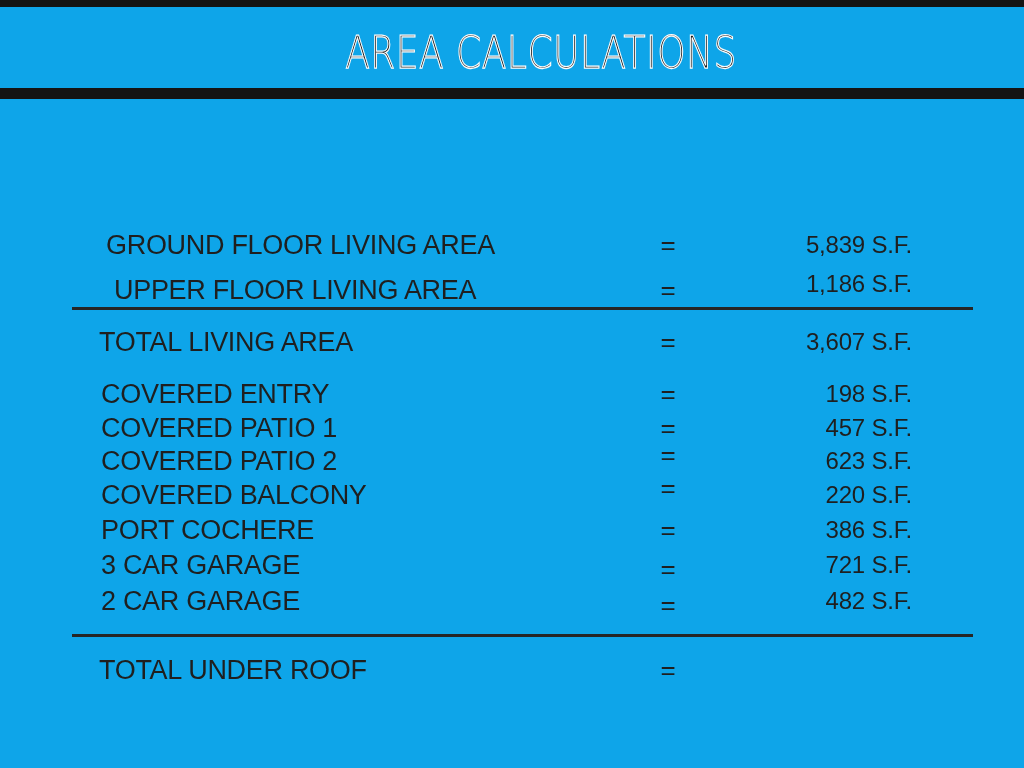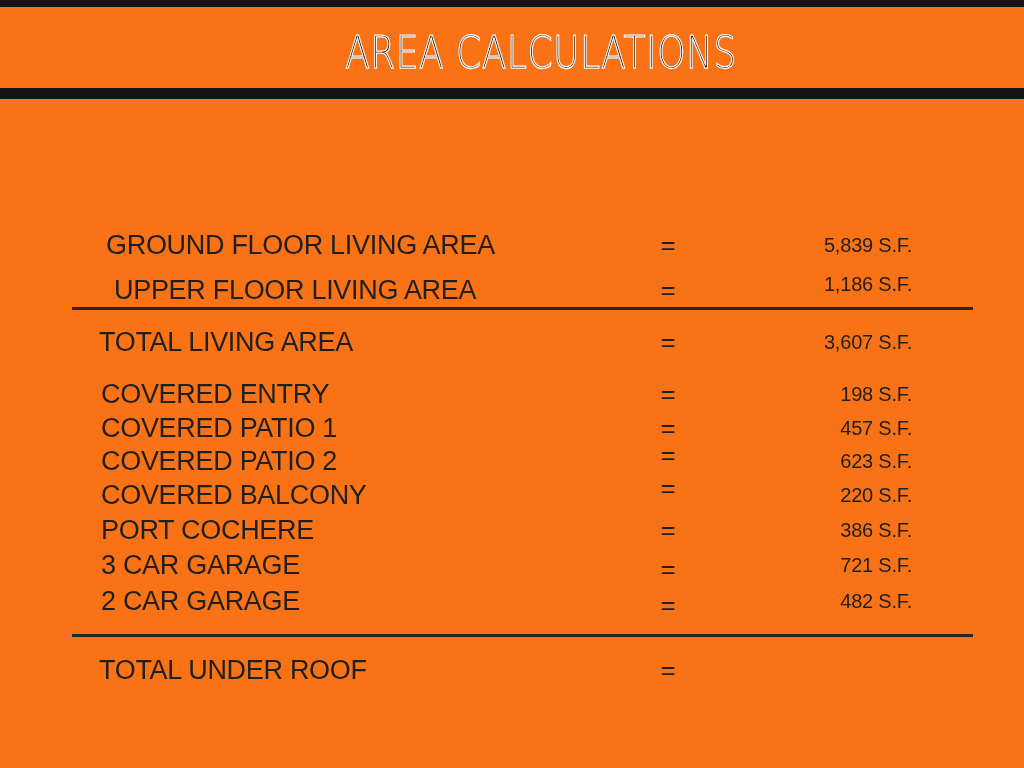--- a/index.html
+++ b/index.html
@@ -4,21 +4,21 @@
 <style>
   html, body {
     margin: 0;
     padding: 0;
     background: #ffffff;
   }
   .page {
     position: relative;
     width: 1024px;
     height: 768px;
-    background: #f97316;
+    background: #0ea5e9;
     overflow: hidden;
     font-family: "Liberation Sans", sans-serif;
     color: #222;
   }
 
   
   .bar {
     position: absolute;
     left: 0;
     width: 100%;
@@ -75,21 +75,21 @@
     left: 646px;
     width: 44px;
     text-align: center;
     top: 0;
     font-size: 26px;
   }
   .row .val {
     position: absolute;
     right: 112px;
     top: 0;
-    font-size: 20px;
+    font-size: 24px;
     letter-spacing: -0.2px;
     text-align: center;
   }
 
   
   .row:nth-child(1)  { top: 230px; }
   .row:nth-child(2)  { top: 275px; }
   .row:nth-child(3)  { top: 327px; }
   .row:nth-child(4)  { top: 379px; }
   .row:nth-child(5)  { top: 413px; }

